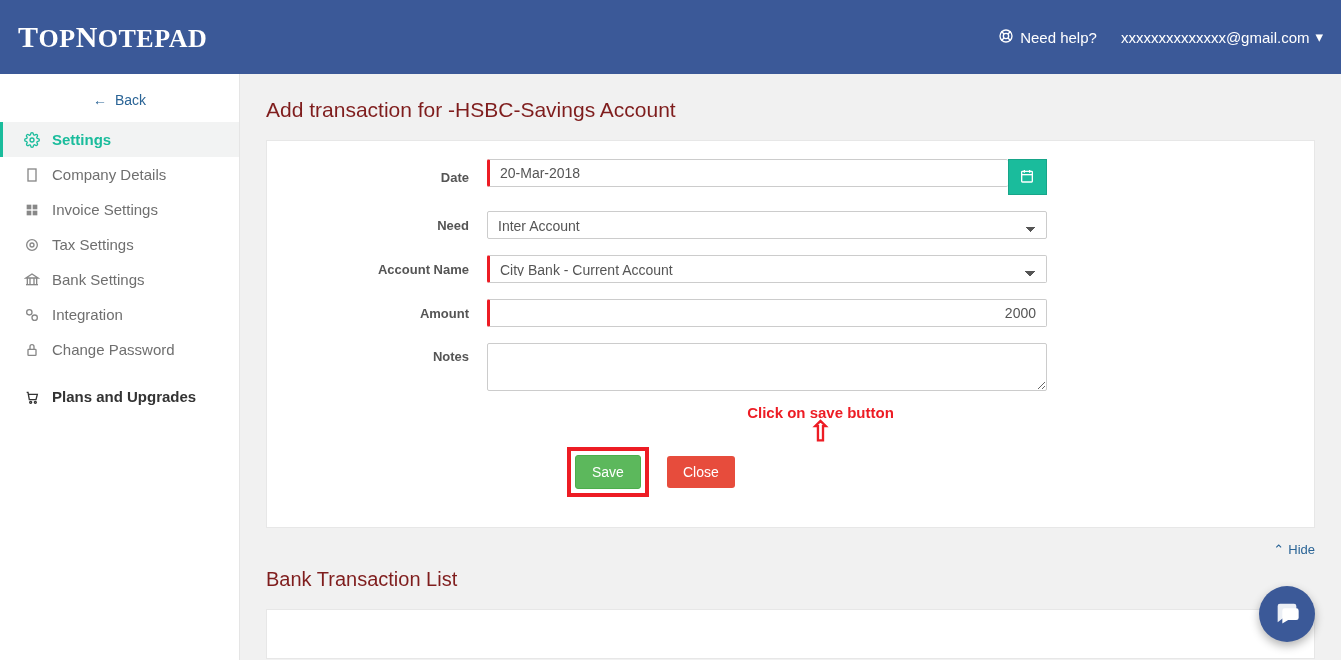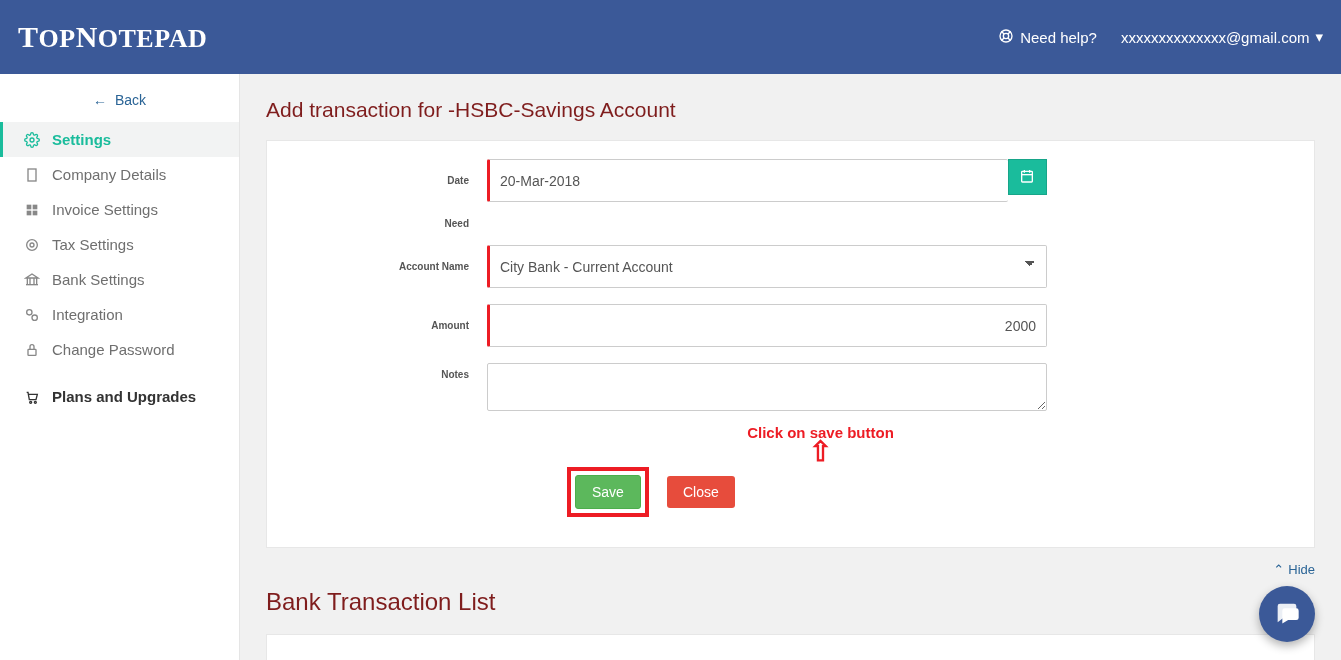--- a/index.html
+++ b/index.html
@@ -23,23 +23,23 @@
   .sidebar-item.active { color: #1abc9c; background: #f2f3f3; font-weight: 700; border-left: 3px solid #1abc9c; padding-left: 19px; }
   .sidebar-item .icon-slot { width: 20px; display: inline-flex; justify-content: center; color: #888; }
   .sidebar-item.active .icon-slot { color: #1abc9c; }
   .sidebar-item.plans { font-weight: 700; color: #333; margin-top: 12px; }
 
   
   .page-title { font-size: 21px; font-weight: 400; color: #7f1d1d; margin: 6px 0 18px; }
   .card { background: #fff; border: 1px solid #e7e7e7; padding: 18px 20px 30px; }
 
   .form-row { display: flex; align-items: center; margin-bottom: 16px; }
-  .form-label { width: 200px; text-align: right; padding-right: 18px; font-weight: 700; color: #555; font-size: 10px; }
+  .form-label { width: 200px; text-align: right; padding-right: 18px; font-weight: 700; color: #555; font-size: 13px; }
   .form-control-wrap { flex: 1; max-width: 560px; position: relative; }
-  .form-control { width: 100%; height: 43px; border: 1px solid #ccc; border-radius: 2px; padding: 6px 10px; font-size: 14px; color: #555; background: #fff; }
+  .form-control { width: 100%; height: 28px; border: 1px solid #ccc; border-radius: 2px; padding: 6px 10px; font-size: 14px; color: #555; background: #fff; }
   .required-bar { border-left: 3px solid #ed1c24; }
   select.form-control { appearance: none; background:
     linear-gradient(45deg, transparent 50%, #555 50%),
     linear-gradient(135deg, #555 50%, transparent 50%);
     background-position: calc(100% - 16px) 15px, calc(100% - 11px) 15px;
     background-size: 5px 5px, 5px 5px;
     background-repeat: no-repeat;
   }
   .date-group { display: flex; }
   .date-group .form-control { border-right: none; }
@@ -213,20 +213,25 @@
                   <line x1="8" y1="3" x2="8" y2="7"></line>
                   <line x1="16" y1="3" x2="16" y2="7"></line>
                 </svg>
             </span>
           </div>
         </div>
       </div>
 
       <div class="form-row">
         <div class="form-label">Need</div>
+        <div class="form-control-wrap">
+          <select class="form-control">
+            <option>Inter Account</option>
+          </select>
+        </div>
       </div>
 
       <div class="form-row">
         <div class="form-label">Account Name</div>
         <div class="form-control-wrap">
           <select class="form-control required-bar">
             <option>City Bank - Current Account</option>
           </select>
         </div>
       </div>
@@ -257,21 +262,21 @@
         <button class="btn btn-close">Close</button>
       </div>
 
     </div>
 
     <div class="list-card">
       <span class="hide-link">
         <span>⌃</span>
         <span>Hide</span>
       </span>
-      <div class="page-title" style="font-size:24px">Bank Transaction List</div>
+      <div class="page-title" style="font-size:20px">Bank Transaction List</div>
       <div class="card" style="height:30px"></div>
     </div>
   </div>
 </div>
 
 <div class="chat-fab">
   <span>
     <svg viewBox="0 0 24 24" fill="white">
         <path d="M4 4h14a2 2 0 0 1 2 2v8a2 2 0 0 1-2 2H9l-5 4V6a2 2 0 0 1 2-2z" opacity=".9"></path>
         <path d="M8 8h12a2 2 0 0 1 2 2v6a2 2 0 0 1-2 2h-7l-5 3V10a2 2 0 0 1 2-2z" fill="#fff"></path>

